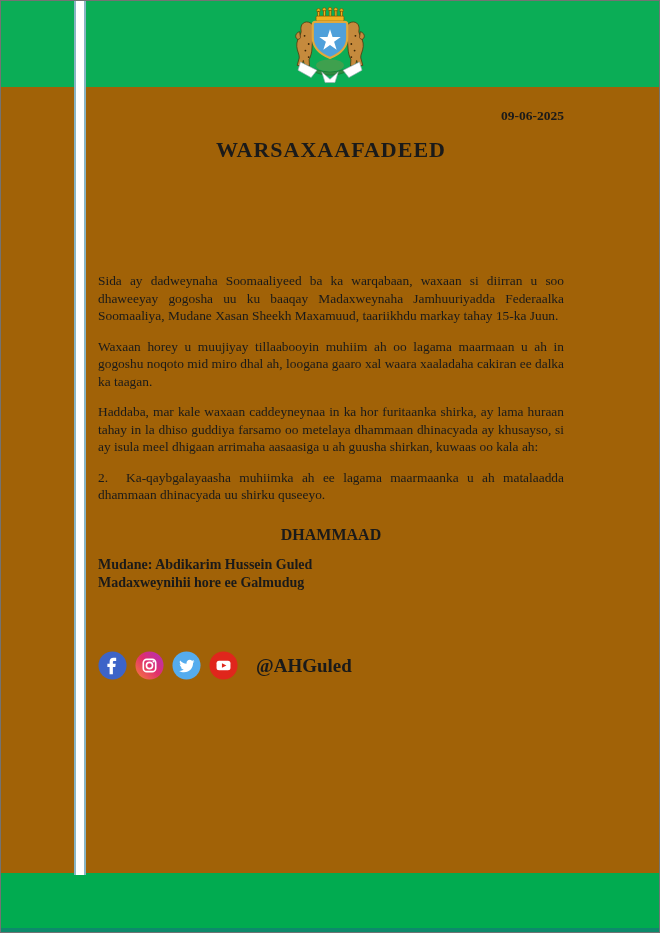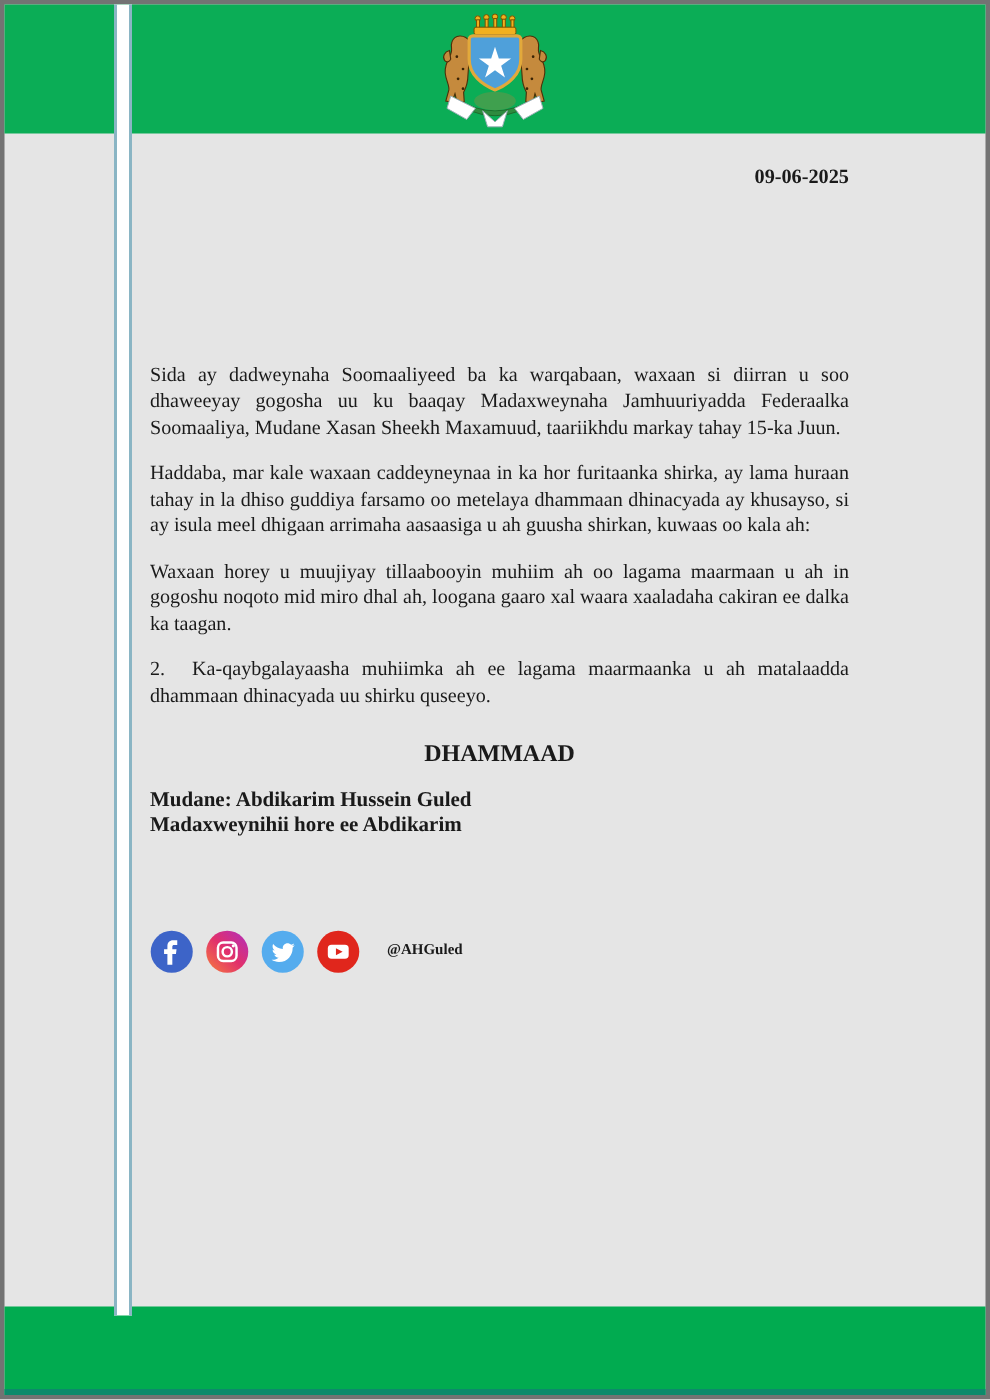--- a/index.html
+++ b/index.html
@@ -6,23 +6,23 @@
   body{
     width:660px;height:933px;
     background:#ffffff;
     font-family:"Liberation Serif", serif;
     color:#1a1a1a;
     position:relative;
     overflow:hidden;
   }
   .page{
     position:absolute;inset:0;
-    border:3px solid #737373;
+    border:1px solid #737373;
     box-sizing:border-box;
-    background:#e5e5e5;
+    background:#a16207;
   }
   
   .banner{
     position:absolute;top:0;left:0;right:0;height:86px;
     background:#0bad56;
     display:flex;align-items:center;justify-content:center;
   }
   .emblem{height:82px;width:130px;display:block;}
   
   .left-rule{
@@ -84,21 +84,21 @@
   .social-row{
     margin-top:60px;
     display:flex;
     align-items:center;
     gap:8px;
   }
   .social-icon{width:29px;height:29px;display:block;}
   .handle{
     margin-left:10px;
     font-weight:bold;
-    font-size:10px;
+    font-size:19px;
   }
 </style>
 </head>
 <body>
 
 <div class="page">
 
   <header class="banner">
     <svg class="emblem" viewBox="0 0 140 100" xmlns="http://www.w3.org/2000/svg">
 
@@ -151,33 +151,34 @@
       </g>
     </svg>
   </header>
 
   <div class="left-rule"></div>
 
   <main class="content">
 
     <div class="date">09-06-2025</div>
 
+    <h1 class="title">WARSAXAAFADEED</h1>
 
     <p class="para first">Sida ay dadweynaha Soomaaliyeed ba ka warqabaan, waxaan si diirran u soo dhaweeyay gogosha uu ku baaqay Madaxweynaha Jamhuuriyadda Federaalka Soomaaliya, Mudane Xasan Sheekh Maxamuud, taariikhdu markay tahay 15-ka Juun.</p>
+    <p class="para">Waxaan horey u muujiyay tillaabooyin muhiim ah oo lagama maarmaan u ah in gogoshu noqoto mid miro dhal ah, loogana gaaro xal waara xaaladaha cakiran ee dalka ka taagan.</p>
     <p class="para">Haddaba, mar kale waxaan caddeyneynaa in ka hor furitaanka shirka, ay lama huraan tahay in la dhiso guddiya farsamo oo metelaya dhammaan dhinacyada ay khusayso, si ay isula meel dhigaan arrimaha aasaasiga u ah guusha shirkan, kuwaas oo kala ah:</p>
-    <p class="para">Waxaan horey u muujiyay tillaabooyin muhiim ah oo lagama maarmaan u ah in gogoshu noqoto mid miro dhal ah, loogana gaaro xal waara xaaladaha cakiran ee dalka ka taagan.</p>
 
     <p class="item"><span class="num num-wide">2.</span><span>Ka-qaybgalayaasha muhiimka ah ee lagama maarmaanka u ah matalaadda dhammaan dhinacyada uu shirku quseeyo.</span></p>
 
 
     <p class="closing">DHAMMAAD</p>
 
     <div class="signature">
       <div>Mudane: Abdikarim Hussein Guled</div>
-      <div>Madaxweynihii hore ee Abdikarim</div>
+      <div>Madaxweynihii hore ee Galmudug</div>
     </div>
 
     <div class="social-row">
 
       <svg class="social-icon" viewBox="0 0 30 30" xmlns="http://www.w3.org/2000/svg">
         <circle cx="15" cy="15" r="14.5" fill="#3d64c8"></circle>
         <path fill="#ffffff" d="M16.6,10.4h2.2V7.1h-2.7c-2.8,0-4.1,1.7-4.1,4.2v2h-2.3v3.2h2.3V24h3.4v-7.5h2.5l0.4-3.2h-2.9v-1.7 C15.4,10.8,15.8,10.4,16.6,10.4z"></path>
       </svg>
 
       <svg class="social-icon" viewBox="0 0 30 30" xmlns="http://www.w3.org/2000/svg">

